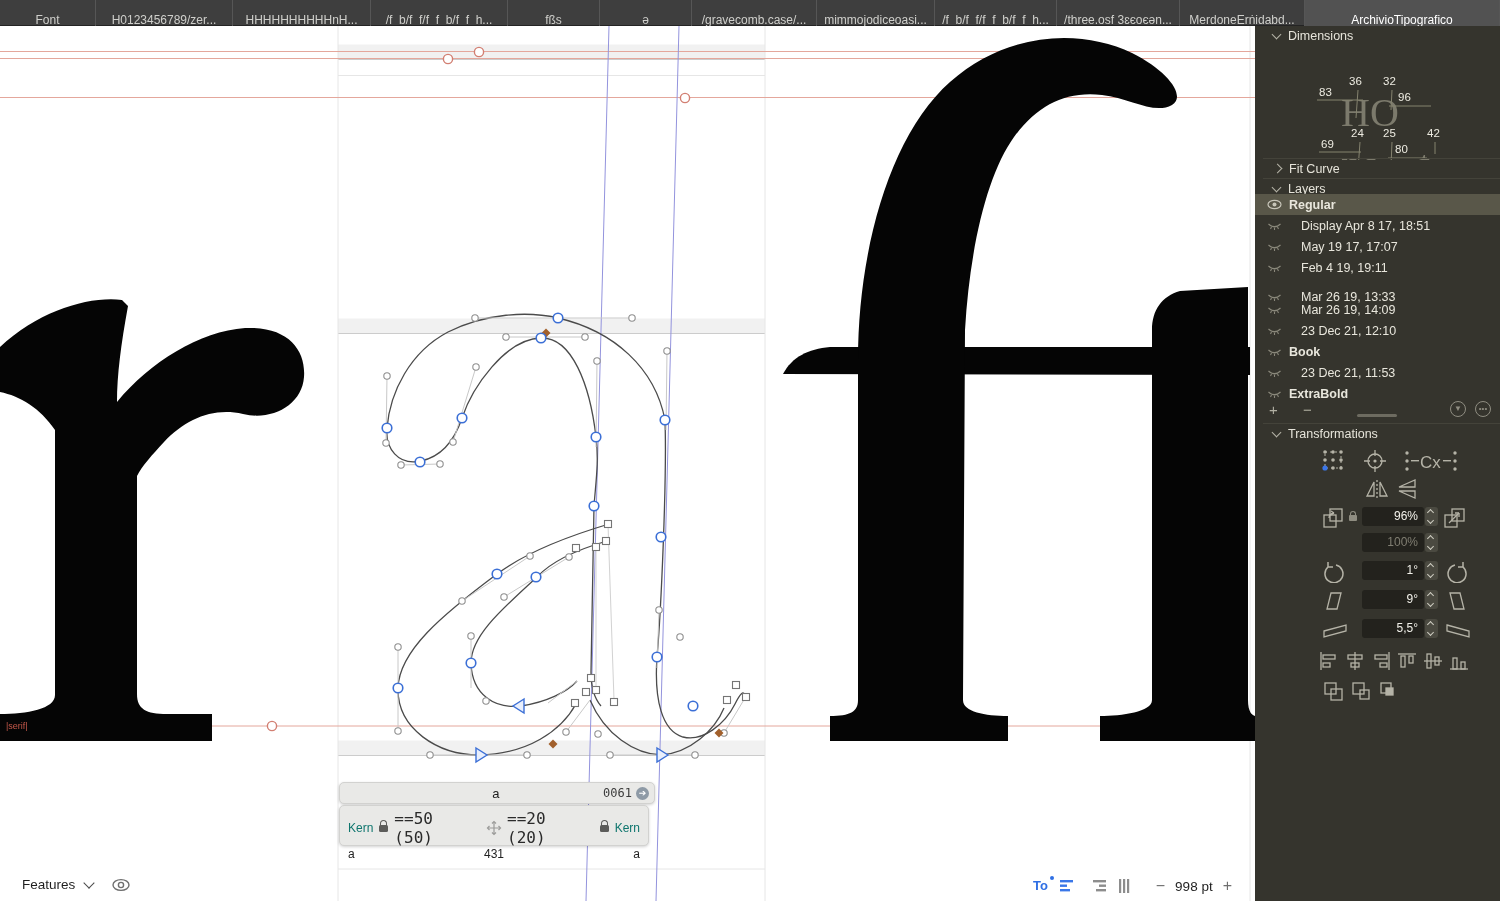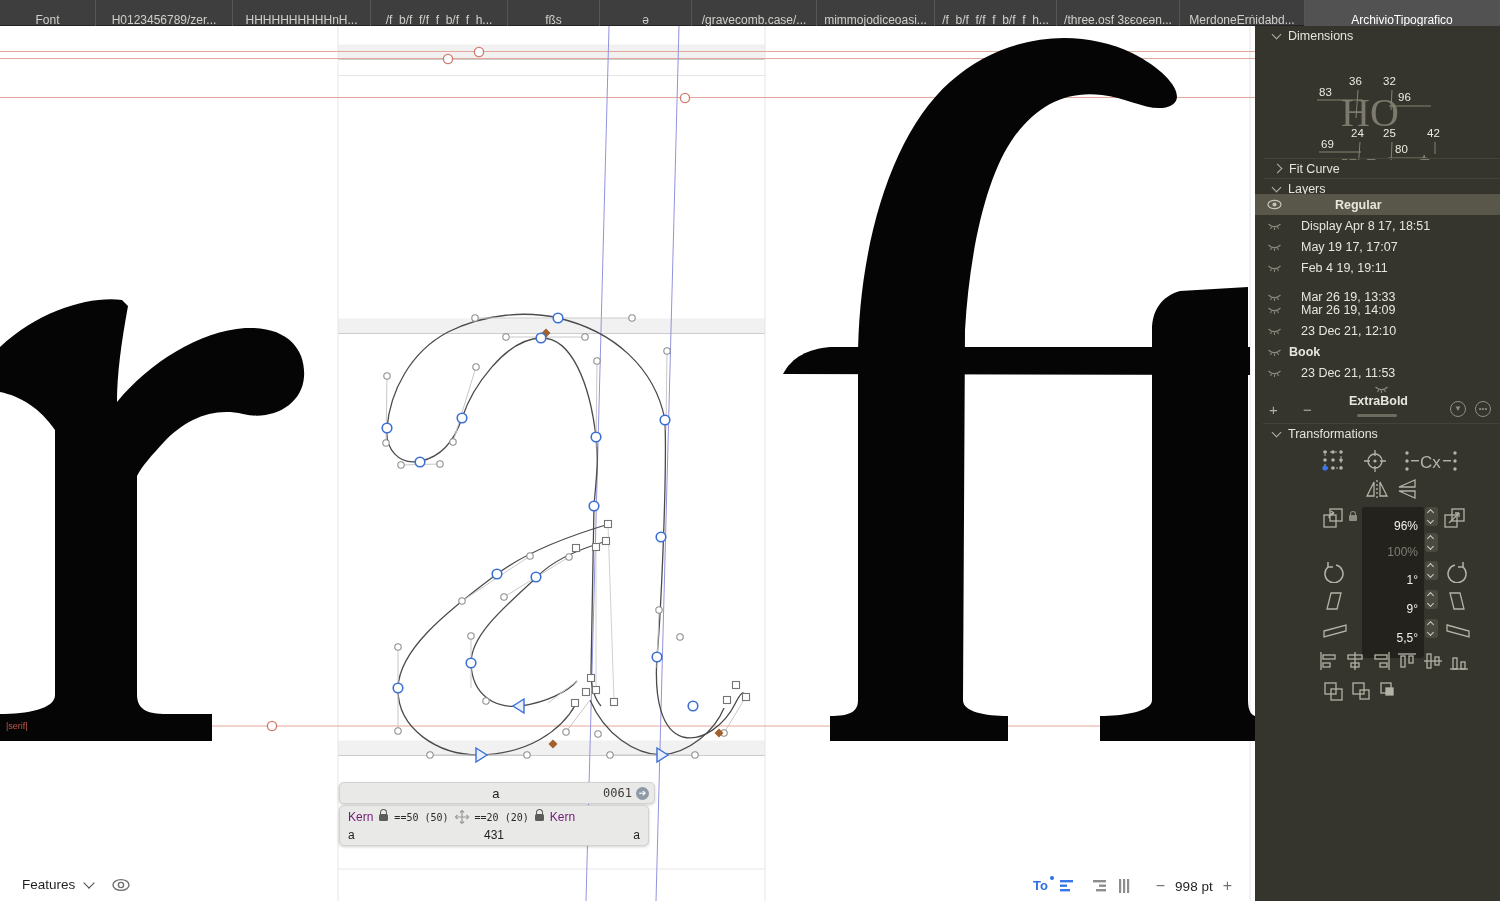--- a/index.html
+++ b/index.html
@@ -17,22 +17,22 @@
   
   .ibox{position:absolute;background:#e9e9e7;border:1px solid #d2d2d0;border-radius:5px;
     box-shadow:0 1px 3px rgba(0,0,0,.18);box-sizing:border-box}
   #ibox-top{left:339px;top:782px;width:316px;height:22px;display:flex;align-items:center}
   #ibox-top .gname{flex:1;text-align:center;font-size:13px;color:#1c1c1c;padding-left:120px}
   #ibox-top .uni{font-size:12px;color:#3c3c3c;font-family:"DejaVu Sans Mono",monospace;margin-right:4px}
   .circ-arrow{width:13px;height:13px;border-radius:50%;background:#8e9aa6;color:#fff;
     font-size:9px;line-height:13px;text-align:center;margin-right:5px}
   #ibox-main{left:339px;top:805px;width:310px;height:41px;padding:3px 8px;display:flex;flex-direction:column;justify-content:space-between}
   .irow{display:flex;align-items:center;font-size:12px;color:#222}
-  .irow .dim{color:#701a75}
-  .kv{font-family:"DejaVu Sans Mono",monospace;font-size:10px;color:#2a2a2a}
+  .irow .dim{color:#0f766e}
+  .kv{font-family:"DejaVu Sans Mono",monospace;font-size:16px;color:#2a2a2a}
   .lock{width:9px;height:7px;background:#5c5c5a;border-radius:1.5px;position:relative;display:inline-block;margin:0 6px}
   .lock:before{content:"";position:absolute;top:-5px;left:1px;width:5px;height:5px;
     border:1.5px solid #5c5c5a;border-bottom:none;border-radius:4px 4px 0 0}
   .sp{flex:1}
   
   #features{position:absolute;left:22px;top:877px;display:flex;align-items:center;font-size:13.5px;color:#1f1f1f}
   .chev-dn{width:7px;height:7px;border-right:1.6px solid #4a4a4a;border-bottom:1.6px solid #4a4a4a;
     transform:rotate(45deg);display:inline-block;margin:-4px 0 0 10px}
   #zoomctrl{position:absolute;right:258px;top:877px;display:flex;align-items:center;font-size:13.5px;color:#1f1f1f}
   #zoomctrl .zbtn{color:#6f6f6f;font-size:16px;padding:0 10px;cursor:default}
@@ -52,21 +52,21 @@
   .lrow.master .lbl{font-weight:bold;margin-left:2px}
   .lrow:not(.master) .lbl{margin-left:14px}
   #layers-footer{position:absolute;left:0;top:374px;width:245px;height:18px;display:flex;align-items:center}
   #layers-footer .pm{color:#b2b0a3;font-size:15px;margin-left:14px;width:20px}
   .fcirc{width:14px;height:14px;border:1.2px solid #8f8d81;border-radius:50%;color:#8f8d81;
     font-size:8px;line-height:13px;text-align:center;margin-right:9px}
   #scroll-thumb{position:absolute;left:102px;top:388px;width:40px;height:3px;border-radius:2px;background:#6d6b60}
   
   .trow{position:absolute;left:10px;width:221px;height:20px}
   .field{position:absolute;background:#23221d;border-radius:3px;height:19px;width:50px;
-    color:#f2f1ea;font-size:12px;text-align:right;padding:10px 6px;line-height:19px}
+    color:#f2f1ea;font-size:12px;text-align:right;padding:0 6px;line-height:19px}
   .field.dim{color:#807e72}
   .stepper{position:absolute;width:13px;height:19px;background:#4b4a41;border-radius:3px}
   .stepper:before{content:"";position:absolute;left:3.2px;top:3px;width:4px;height:4px;
     border-left:1.4px solid #cfcdc2;border-top:1.4px solid #cfcdc2;transform:rotate(45deg)}
   .stepper:after{content:"";position:absolute;left:3.2px;bottom:3px;width:4px;height:4px;
     border-left:1.4px solid #cfcdc2;border-bottom:1.4px solid #cfcdc2;transform:rotate(-45deg)}
   .ticon{position:absolute}
   .slock{position:absolute;width:8px;height:6px;background:#8f8d81;border-radius:1px}
   .slock:before{content:"";position:absolute;top:-4px;left:1px;width:4px;height:4px;
     border:1.3px solid #8f8d81;border-bottom:none;border-radius:3px 3px 0 0}
@@ -318,21 +318,21 @@
     <span class="c-rt"></span>
     <span>Fit Curve</span>
   </div>
 
   <div class="sect" style="top:152px">
     <span class="c-dn"></span>
     <span>Layers</span>
   </div>
 
   <div id="layers-list">
-      <div class="lrow master sel" style="top: 168px; gap: 46px;">
+      <div class="lrow master sel" style="top: 168px;">
         <span class="eye">
           <svg width="15" height="11">
             <ellipse cx="7.5" cy="5.5" rx="6.5" ry="4.2" fill="none" stroke="#c7c5b9" stroke-width="1.2"></ellipse>
             <circle cx="7.5" cy="5.5" r="2" fill="#c7c5b9"></circle>
           </svg>
         </span>
         <span class="lbl">Regular</span>
       </div>
       <div class="lrow" style="top: 189px;">
         <span class="eye">
@@ -399,21 +399,21 @@
       </div>
       <div class="lrow" style="top: 336px;">
         <span class="eye">
           <svg width="15" height="11">
             <path d="M1.5,4 Q7.5,9.5 13.5,4" fill="none" stroke="#8a887b" stroke-width="1.2"></path>
             <path d="M4.5,7 L3.5,9 M7.5,7.8 L7.5,10 M10.5,7 L11.5,9" stroke="#8a887b" stroke-width="1.1"></path>
           </svg>
         </span>
         <span class="lbl">23 Dec 21, 11:53</span>
       </div>
-      <div class="lrow master" style="top: 357px; flex-direction: column;">
+      <div class="lrow master" style="top: 357px;">
         <span class="eye">
           <svg width="15" height="11">
             <path d="M1.5,4 Q7.5,9.5 13.5,4" fill="none" stroke="#8a887b" stroke-width="1.2"></path>
             <path d="M4.5,7 L3.5,9 M7.5,7.8 L7.5,10 M10.5,7 L11.5,9" stroke="#8a887b" stroke-width="1.1"></path>
           </svg>
         </span>
         <span class="lbl">ExtraBold</span>
       </div>
     </div>
 

